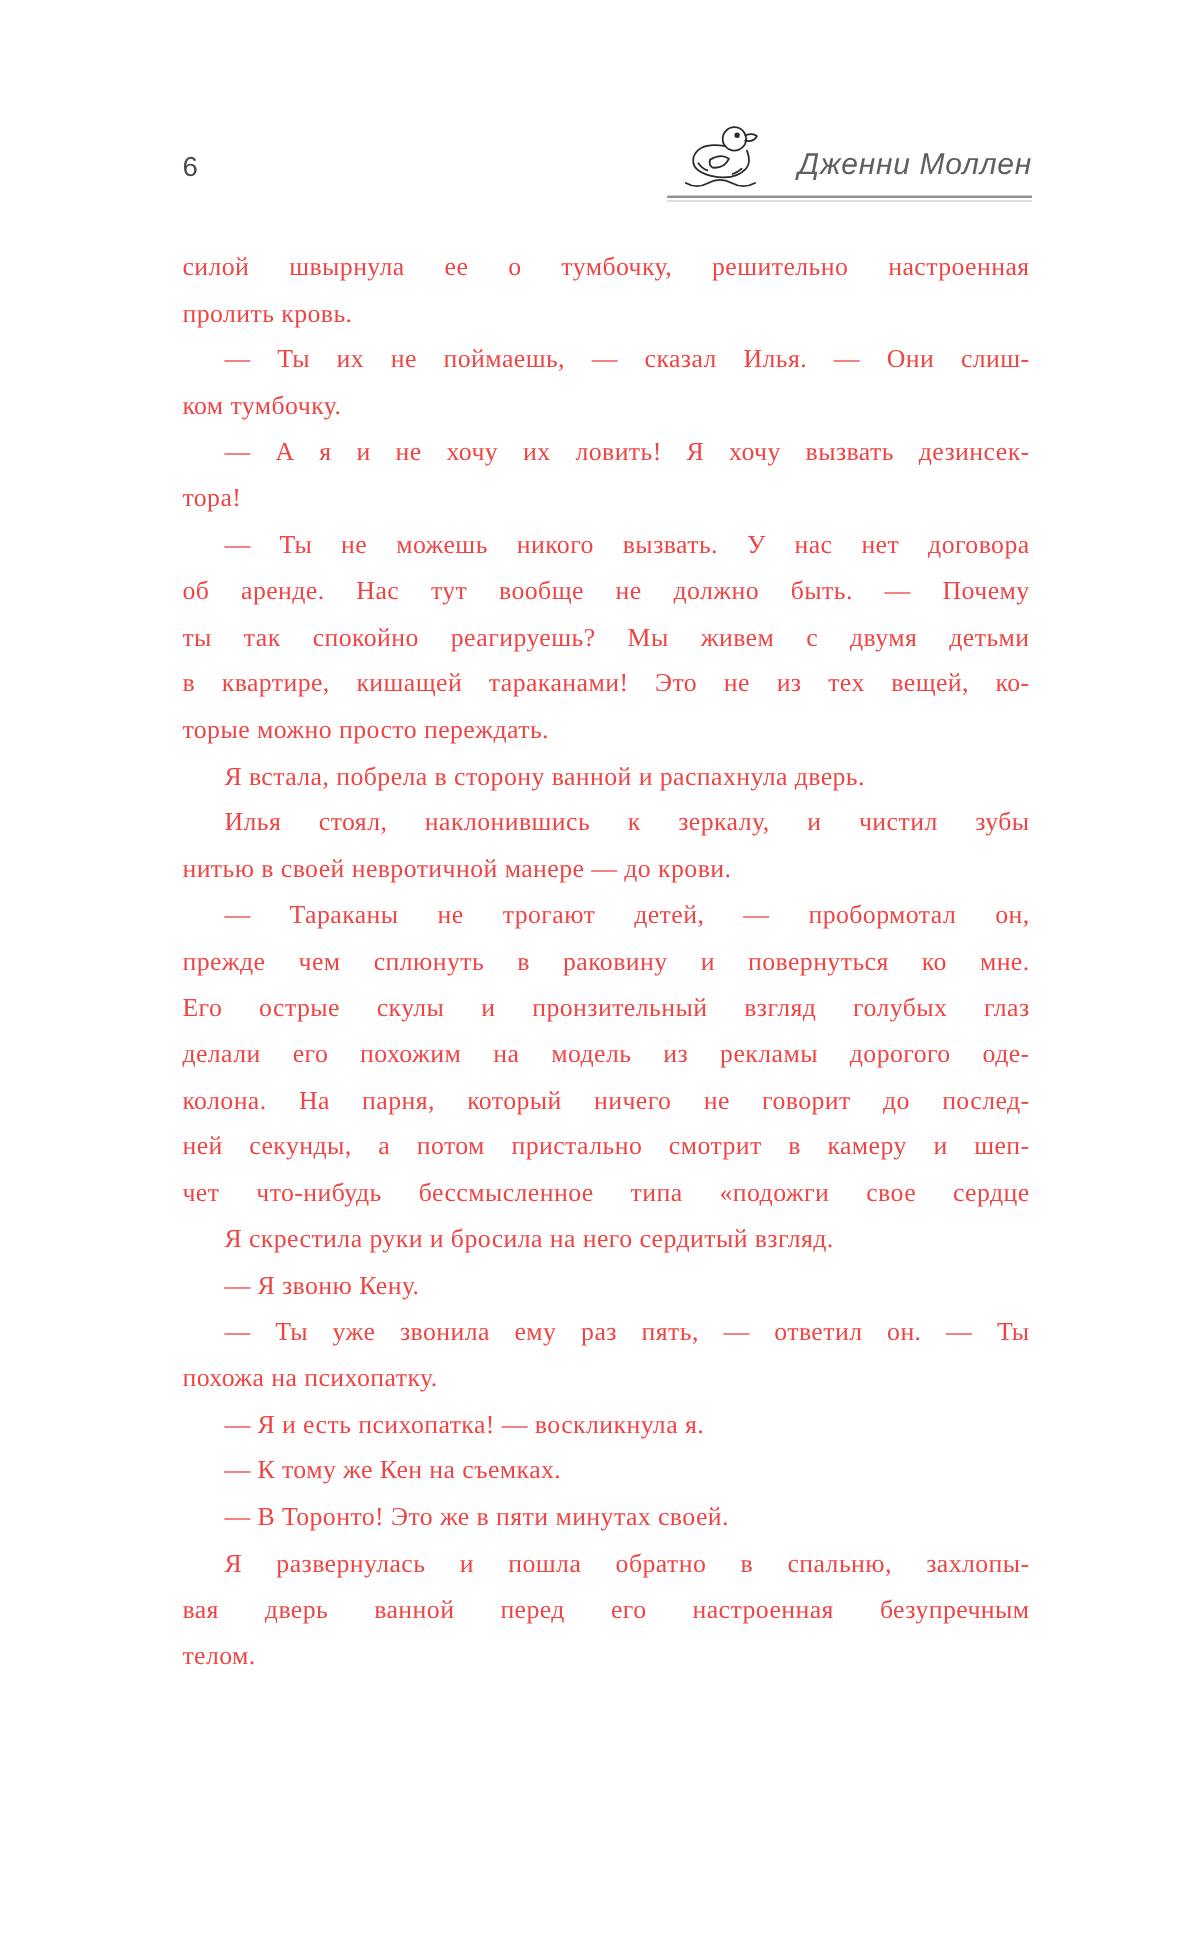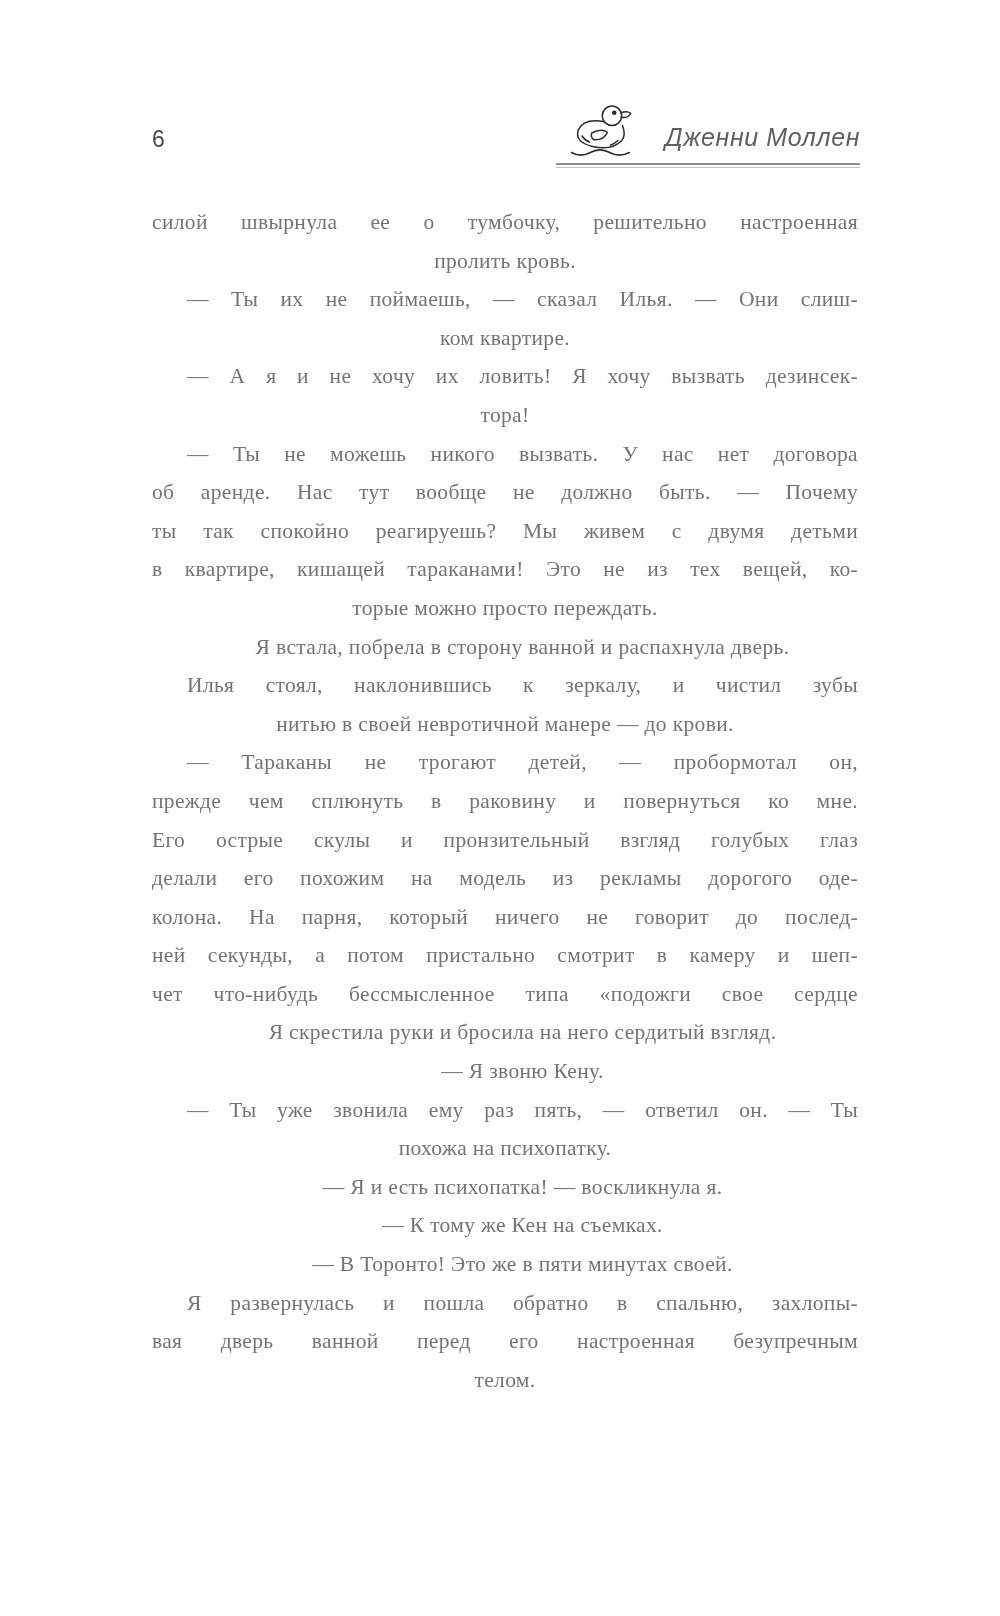--- a/index.html
+++ b/index.html
@@ -56,24 +56,24 @@
     border-bottom: 1px solid #c4c4c4;
   }
   
   .text-block {
     position: absolute;
     left: 152px;
     right: 142px;
     top: 203px;
     font-size: 21.5px;
     line-height: 38.6px;
-    color: #737373;
+    color: #ef4444;
     letter-spacing: 0.35px;
   }
-  .line { text-align: center; }
+  .line { text-align: left; }
   .line.fill { text-align: justify; text-align-last: justify; }
   .line.first { padding-left: 35px; }
   .em { }
 </style>
 </head>
 <body>
 
 <div class="page">
 
   <div class="header">
@@ -99,21 +99,21 @@
     <div class="rule"></div>
   </div>
 
   <div class="text-block">
       <div class="para">
         <div class="line fill">силой швырнула ее о тумбочку, решительно настроенная</div>
         <div class="line last">пролить кровь.</div>
       </div>
       <div class="para">
         <div class="line fill first">— Ты их не поймаешь, — сказал Илья. — Они слиш-</div>
-        <div class="line last">ком квартире.</div>
+        <div class="line last">ком тумбочку.</div>
       </div>
       <div class="para">
         <div class="line fill first">— А я и не хочу их ловить! Я хочу вызвать дезинсек-</div>
         <div class="line last">тора!</div>
       </div>
       <div class="para">
         <div class="line fill first">— Ты не можешь никого вызвать. У нас нет договора</div>
         <div class="line fill">об аренде. Нас тут вообще не должно быть. — Почему</div>
         <div class="line fill">ты так спокойно реагируешь? Мы живем с двумя детьми</div>
         <div class="line fill">в квартире, кишащей тараканами! Это не из тех вещей, ко-</div>

